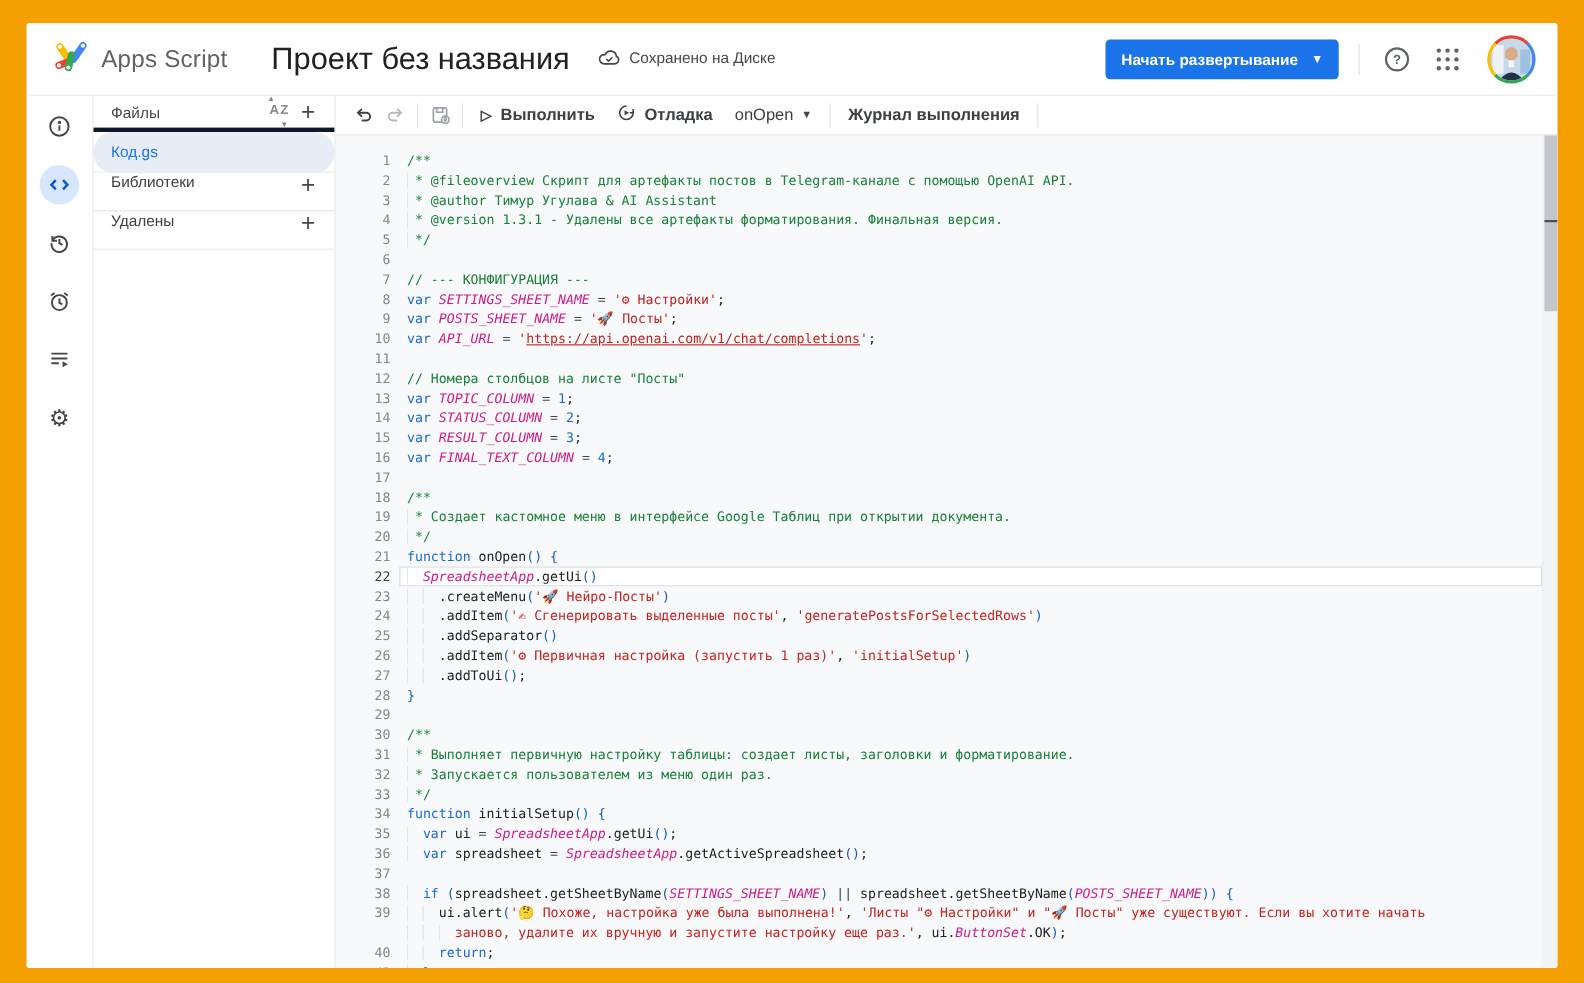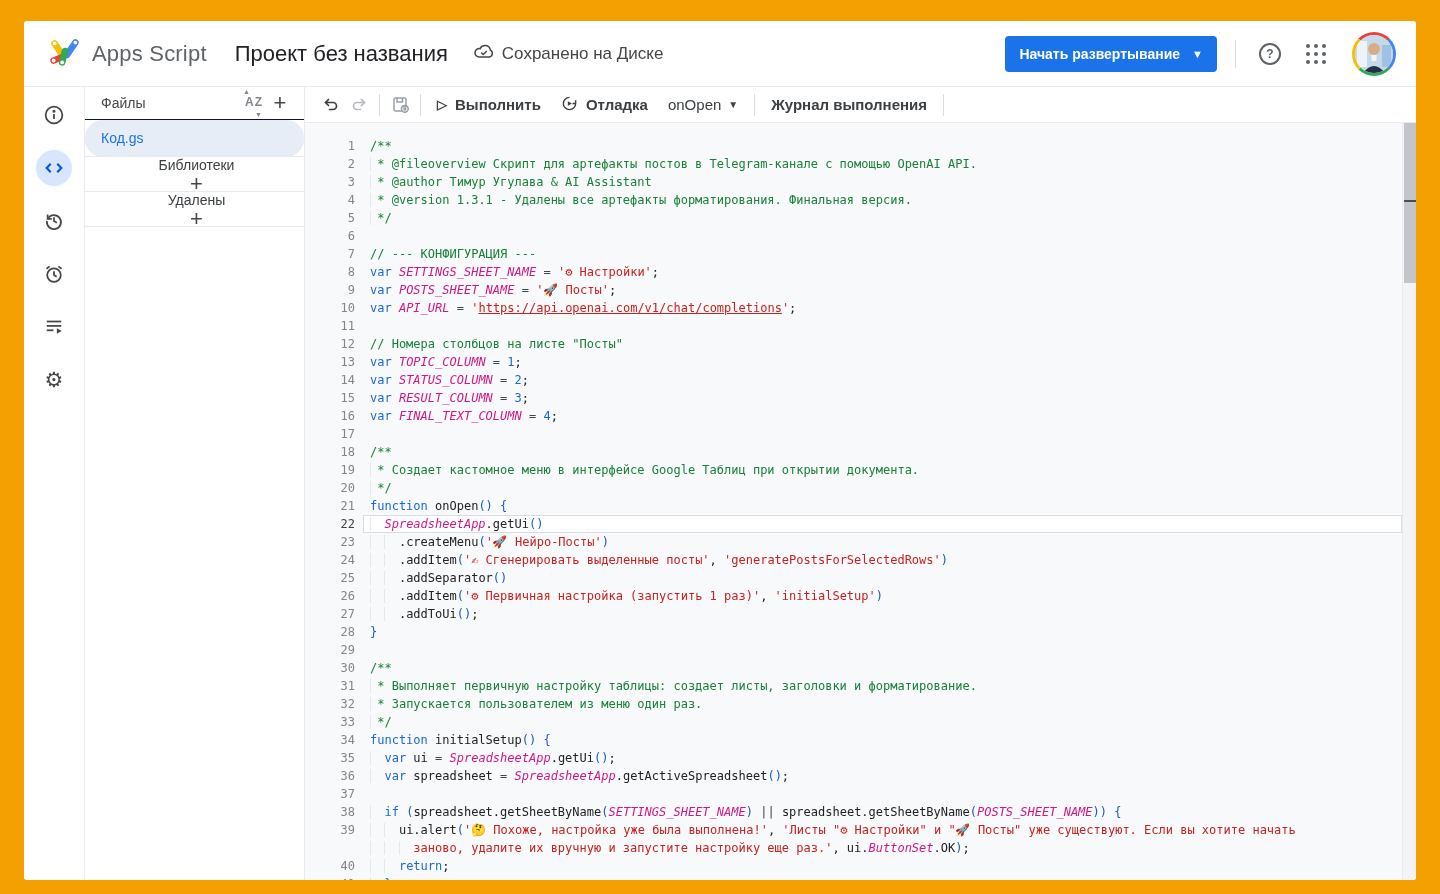--- a/index.html
+++ b/index.html
@@ -5,22 +5,22 @@
   * { margin:0; padding:0; box-sizing:border-box; }
   html,body { width:1440px; height:894px; font-family:"Liberation Sans", sans-serif; }
   .frame { position:fixed; inset:0; background:#F5A002; }
   .app { position:absolute; left:24px; top:21px; width:1392px; height:859px;
          background:#fdba74; border-radius:3px; overflow:hidden; display:flex; flex-direction:column; }
 
   
   .header { height:66px; flex:0 0 66px; display:flex; align-items:center;
             padding:0 20px 0 24px; border-bottom:1px solid #e8eaed; background:#fff; }
   .brand { font-size:22px; color:#5f6368; margin-left:10px; letter-spacing:.2px; }
-  .title { font-size:22px; color:#202124; margin-left:28px; }
-  .saved { display:flex; align-items:flex-end; gap:8px; margin-left:26px; color:#444746; font-size:17px; }
+  .title { font-size:28px; color:#202124; margin-left:40px; }
+  .saved { display:flex; align-items:flex-start; gap:8px; margin-left:26px; color:#444746; font-size:14px; }
   .hspacer { flex:1; }
   .deploy { background:#1a73e8; color:#fff; border:none; border-radius:4px; height:36px;
             padding:0 14px; font-size:14px; font-weight:700; font-family:"Liberation Sans",sans-serif;
             display:flex; align-items:center; gap:12px; cursor:pointer;text-align:right; }
   .deploy .caret { font-size:11px; }
   .vdiv { width:1px; height:28px; background:#dadce0; margin:0 18px; }
   .iconbtn { width:32px; height:32px; display:grid; place-items:center; border-radius:50%; cursor:pointer; }
   .helpcirc { width:22px; height:22px; border:2px solid #5f6368; border-radius:50%;
               display:grid; place-items:center; font-size:12px; font-weight:700; color:#5f6368; }
   .grid9 { display:grid; grid-template-columns:repeat(3,4px); grid-gap:4px; }
@@ -33,32 +33,32 @@
   
   .main { flex:1; display:flex; min-height:0; }
   .rail { width:61px; flex:0 0 61px; border-right:1px solid #e8eaed; display:flex; flex-direction:column;
           align-items:center; padding-top:10px; gap:17px; background:#fff; }
   .rail-item { width:36px; height:36px; display:grid; place-items:center; border-radius:50%; cursor:pointer; }
   .rail-item.active { background:#d7e6fd; }
   .gearglyph { font-size:21px; color:#444746; font-family:"DejaVu Sans",sans-serif; line-height:1; }
 
   .files { width:220px; flex:0 0 220px; border-right:1px solid #e8eaed; background:#fff; }
   .fp-header { height:33px; display:flex; align-items:center; padding:0 12px 0 16px;
-               border-bottom:1px solid #0f172a; color:#444746; font-size:14px; }
+               border-bottom:4px solid #0f172a; color:#444746; font-size:14px; }
   .fp-header .sp { flex:1; }
   .azsort { position:relative; width:28px; height:20px; color:#80868b; font-size:12px; font-weight:700;
             display:grid; place-items:center; cursor:pointer; letter-spacing:1px; }
   .azsort .up { position:absolute; top:-5px; left:3px; font-size:7px; }
   .azsort .dn { position:absolute; bottom:-5px; right:5px; font-size:7px; }
   .plus { font-size:22px; font-weight:300; color:#444746; width:24px; text-align:center; cursor:pointer; line-height:1; }
   .file-row { height:37px; display:flex; align-items:center; padding:0 16px; font-size:14px; cursor:pointer; }
   .file-row.selected { background:#e7edf6; color:#1a73e8;border-radius:18px; }
-  .section-row { height:36px; display:flex; align-items:center; padding:0 12px 0 16px;
+  .section-row { height:36px; display:flex; align-items:flex-start; padding:0 12px 0 16px;
                  border-top:1px solid #e8eaed; border-bottom:1px solid #e8eaed; margin-top:-1px;
-                 color:#3c4043; font-size:14px; cursor:pointer;flex-direction:column; }
+                 color:#3c4043; font-size:14px; cursor:pointer; }
   .file-row { border-bottom:1px solid #e8eaed; }
   .section-row .sp, .sp { flex:1; }
 
   .editor-col { flex:1; min-width:0; display:flex; flex-direction:column; }
   .edtoolbar { height:36px; flex:0 0 36px; display:flex; align-items:center; background:#fff;
                border-bottom:1px solid #e8eaed; padding-left:12px; }
   .tbtn { display:flex; align-items:center; gap:8px; color:#3c4043; font-size:15px; font-weight:700;
           padding:0 10px; height:30px; cursor:pointer; white-space:nowrap; }
   .ticon { width:28px; height:28px; display:grid; place-items:center; cursor:pointer; }
   .tdiv { width:1px; height:22px; background:#dadce0; margin:0 6px; }

